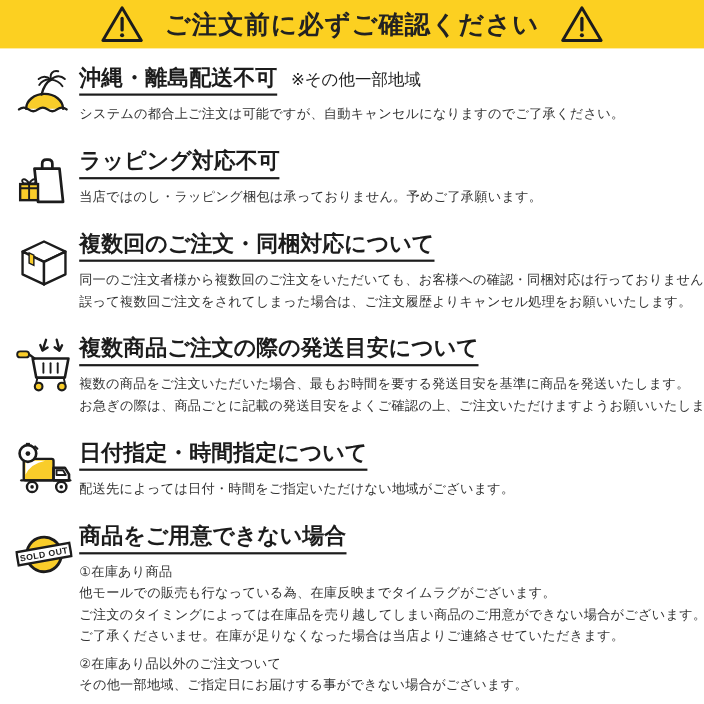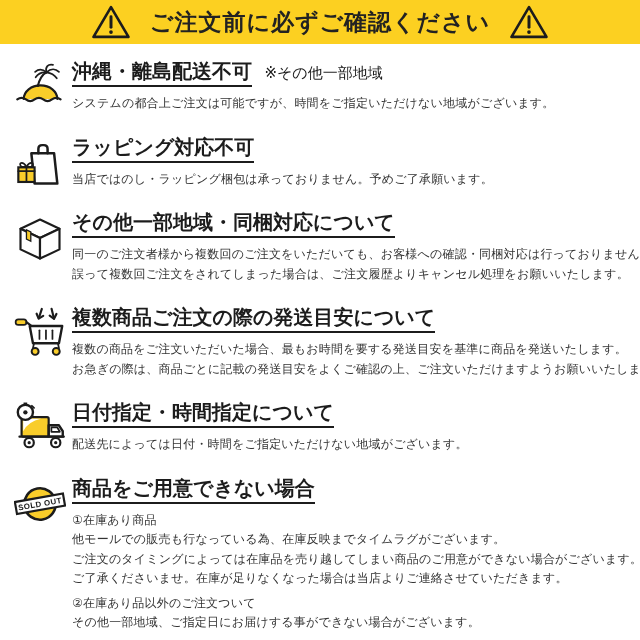--- a/index.html
+++ b/index.html
@@ -74,21 +74,21 @@
         <path class="st-thin" d="M30 10.5 C34 11 37.5 13 39.5 16"></path>
         <path class="st-thin" d="M30 10.5 C26 10 22 12 20 15"></path>
       </svg>
     </div>
     <div class="text-col">
       <div class="sec-title-row">
         <span class="sec-title">沖縄・離島配送不可</span>
         <span class="sec-title-suffix">※その他一部地域</span>
       </div>
       <div class="line-group">
-        <div class="body-line">システムの都合上ご注文は可能ですが、時間をご指定いただけない地域がございます。</div>
+        <div class="body-line">システムの都合上ご注文は可能ですが、自動キャンセルになりますのでご了承ください。</div>
       </div>
     </div>
   </div>
 
   <div class="section">
     <div class="icon-col">
       <svg width="52" height="52" viewBox="0 0 48 48">
         <path class="st" style="stroke-width:2.3" d="M16 15 H37 L40 43 H19 Z" fill="#fff"></path>
         <path class="st" style="stroke-width:2.3" d="M22.5 15 V11 Q22.5 7.5 26 7.5 H27.5 Q31 7.5 31 11 V15"></path>
         <rect class="fill-y" x="4" y="28" width="15" height="13.5" stroke="#1c1c1c" stroke-width="2"></rect>
@@ -112,21 +112,21 @@
     <div class="icon-col">
       <svg width="52" height="52" viewBox="0 0 48 48">
         <polygon class="fill-w" points="24,7 42,15.5 24,24 6,15.5" stroke="#1c1c1c" stroke-width="2" stroke-linejoin="round"></polygon>
         <polygon class="fill-w" points="6,15.5 24,24 24,43 6,34.5" stroke="#1c1c1c" stroke-width="2" stroke-linejoin="round"></polygon>
         <polygon class="fill-w" points="42,15.5 24,24 24,43 42,34.5" stroke="#1c1c1c" stroke-width="2" stroke-linejoin="round"></polygon>
         <polygon class="fill-y" points="11.5,16.5 15.5,18.4 15.5,27 11.5,25.1" stroke="#1c1c1c" stroke-width="1.2"></polygon>
       </svg>
     </div>
     <div class="text-col">
       <div class="sec-title-row">
-        <span class="sec-title">その他一部地域・同梱対応について</span>
+        <span class="sec-title">複数回のご注文・同梱対応について</span>
       </div>
       <div class="line-group">
         <div class="body-line">同一のご注文者様から複数回のご注文をいただいても、お客様への確認・同梱対応は行っておりません。</div>
         <div class="body-line">誤って複数回ご注文をされてしまった場合は、ご注文履歴よりキャンセル処理をお願いいたします。</div>
       </div>
     </div>
   </div>
 
   <div class="section">
     <div class="icon-col">

